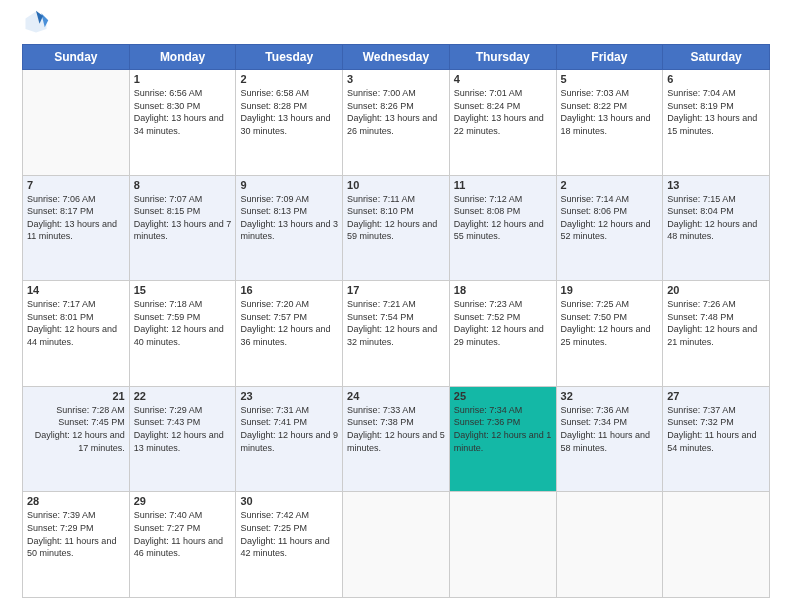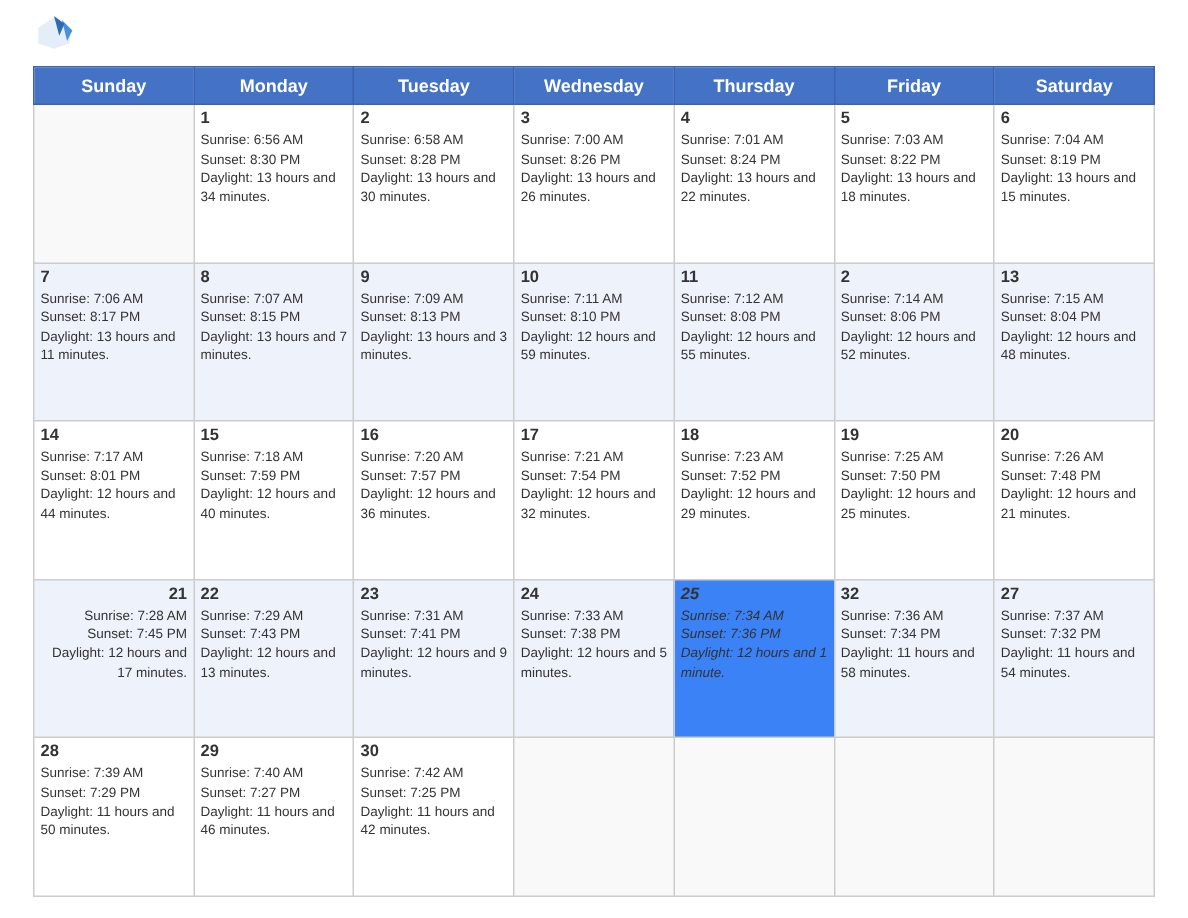--- a/index.html
+++ b/index.html
@@ -236,21 +236,21 @@
             <div class="day-info">Sunrise: 7:29 AM<br>Sunset: 7:43 PM<br>Daylight: 12 hours and 13 minutes.</div>
           </td>
           <td style="background: rgb(238, 242, 250);">
             <span class="day-num">23</span>
             <div class="day-info">Sunrise: 7:31 AM<br>Sunset: 7:41 PM<br>Daylight: 12 hours and 9 minutes.</div>
           </td>
           <td style="background: rgb(238, 242, 250);">
             <span class="day-num">24</span>
             <div class="day-info">Sunrise: 7:33 AM<br>Sunset: 7:38 PM<br>Daylight: 12 hours and 5 minutes.</div>
           </td>
-          <td style="background: #3b82f6; font-style: italic;">
+          <td style="background: #14b8a6;">
             <span class="day-num">25</span>
             <div class="day-info">Sunrise: 7:34 AM<br>Sunset: 7:36 PM<br>Daylight: 12 hours and 1 minute.</div>
           </td>
           <td style="background: rgb(238, 242, 250);">
             <span class="day-num">32</span>
             <div class="day-info">Sunrise: 7:36 AM<br>Sunset: 7:34 PM<br>Daylight: 11 hours and 58 minutes.</div>
           </td>
           <td style="background: rgb(238, 242, 250);">
             <span class="day-num">27</span>
             <div class="day-info">Sunrise: 7:37 AM<br>Sunset: 7:32 PM<br>Daylight: 11 hours and 54 minutes.</div>

